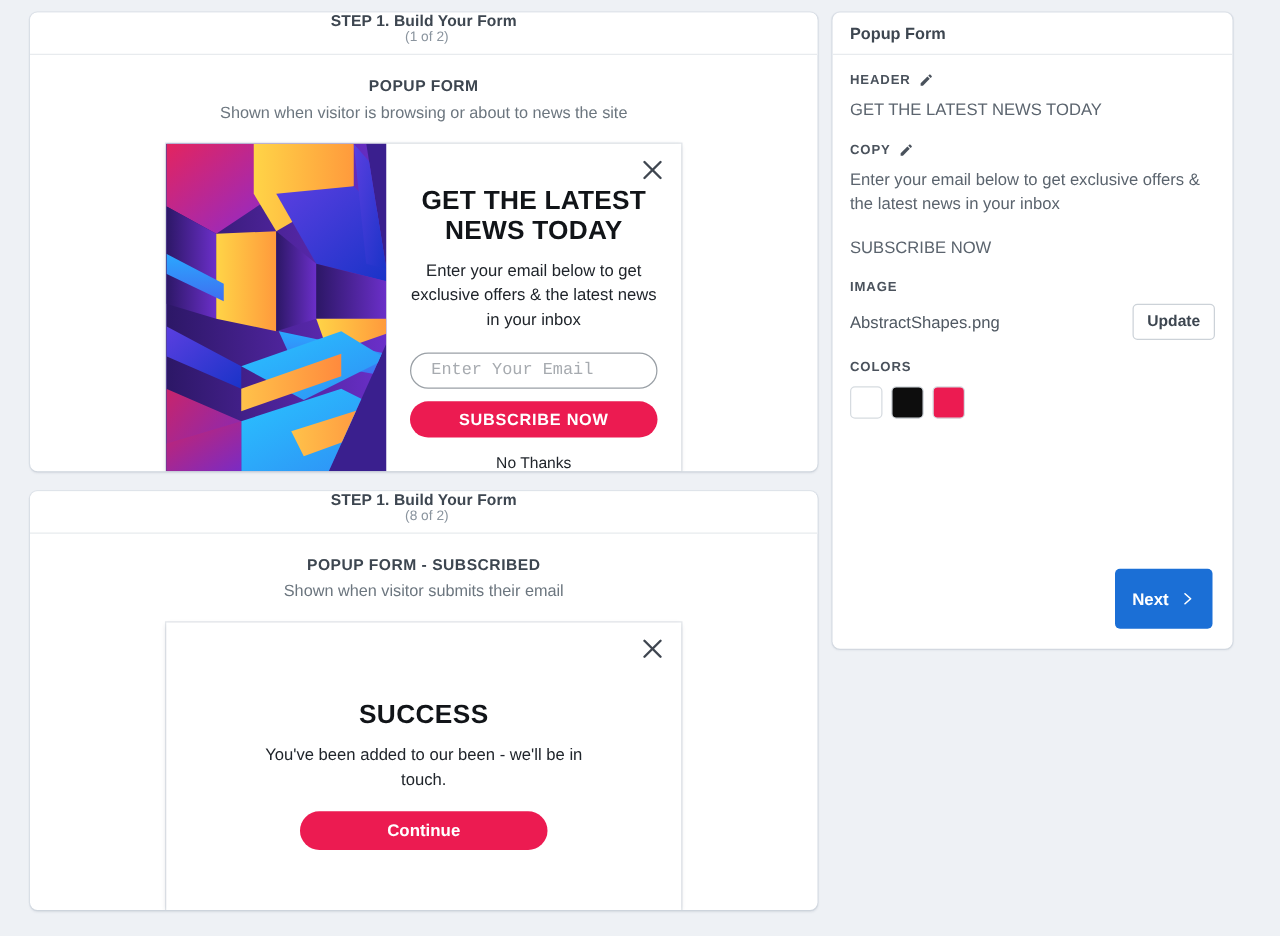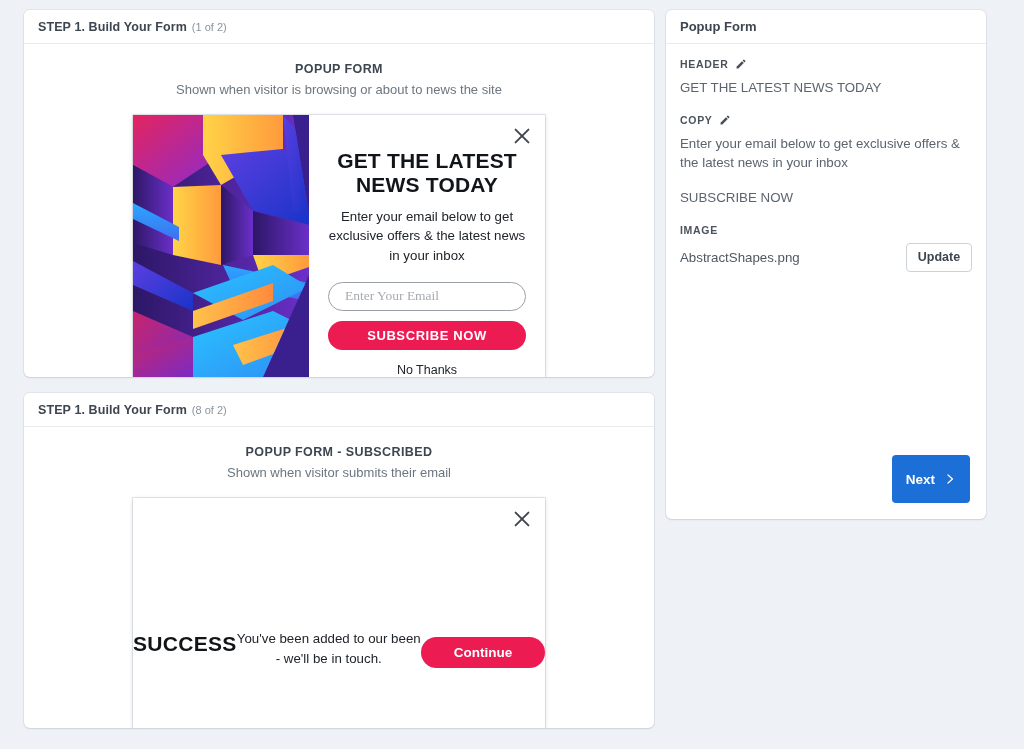--- a/index.html
+++ b/index.html
@@ -33,20 +33,21 @@
     box-shadow: 0 1px 2px rgba(20,40,70,.10), 0 0 0 1px rgba(200,210,220,.35);
     overflow: hidden;
   }
   .card-head {
     height: 34px;
     display: flex;
     align-items: center;
     padding: 0 14px;
     border-bottom: 1px solid #e8ebee;
     background: #fff;
+    flex-direction: column;
   }
   .card-head .step-title {
     font-size: 12.5px;
     font-weight: bold;
     color: #3d4650;
     letter-spacing: .1px;
   }
   .card-head .step-count {
     font-size: 11px;
     color: #8a949e;
@@ -124,21 +125,21 @@
     line-height: 1.45;
     max-width: 228px;
   }
   .popup-input {
     margin-top: 17px;
     width: 198px;
     height: 32px;
     border-radius: 18px;
     border: 1px solid #9aa0a6;
     background: #fff;
-    font-family: Liberation Serif, serif;
+    font-family: Liberation Mono, monospace;
     font-size: 13.5px;
     color: #333;
     padding: 0 16px;
     outline: none;
   }
   .popup-input::placeholder { color: #a7abb0; }
   .popup-cta {
     margin-top: 10px;
     width: 198px;
     height: 32px;
@@ -161,21 +162,21 @@
 
   
   .success-wrap { margin-top: 18px; width: 100%; display:flex; justify-content:center; }
   .success {
     position: relative;
     width: 412px;
     height: 230px;
     background: #fff;
     box-shadow: 0 1px 4px rgba(30,45,65,.18), 0 0 0 1px rgba(205,212,220,.5);
     display: flex;
-    flex-direction: row;
+    flex-direction: column;
     align-items: center;
     padding-top: 62px;
   }
   .success-close {
     position: absolute;
     top: 10px;
     right: 12px;
     width: 22px;
     height: 22px;
     color: #3f4650;
@@ -464,20 +465,30 @@
         <div class="field">
           <div class="field-label">
             <span>IMAGE</span>
           </div>
           <div class="image-row">
             <span class="image-name">AbstractShapes.png</span>
             <button class="update-btn">Update</button>
           </div>
         </div>
 
+        <div class="field">
+          <div class="field-label">
+            <span>COLORS</span>
+          </div>
+          <div class="swatches">
+            <span class="swatch" id="sw0" style="background: rgb(255, 255, 255);"></span>
+            <span class="swatch" id="sw1" style="background: rgb(13, 13, 13);"></span>
+            <span class="swatch" id="sw2" style="background: rgb(236, 27, 81);"></span>
+          </div>
+        </div>
 
       </div>
 
       <div class="side-foot">
         <button class="next-btn" style="background: rgb(27, 111, 214);">
           <span>Next</span>
           <span>
             <svg viewBox="0 0 24 24" fill="none" stroke="currentColor" stroke-width="2.6" stroke-linecap="round" stroke-linejoin="round">
               <polyline points="8 4 17 12 8 20"></polyline>
             </svg>

